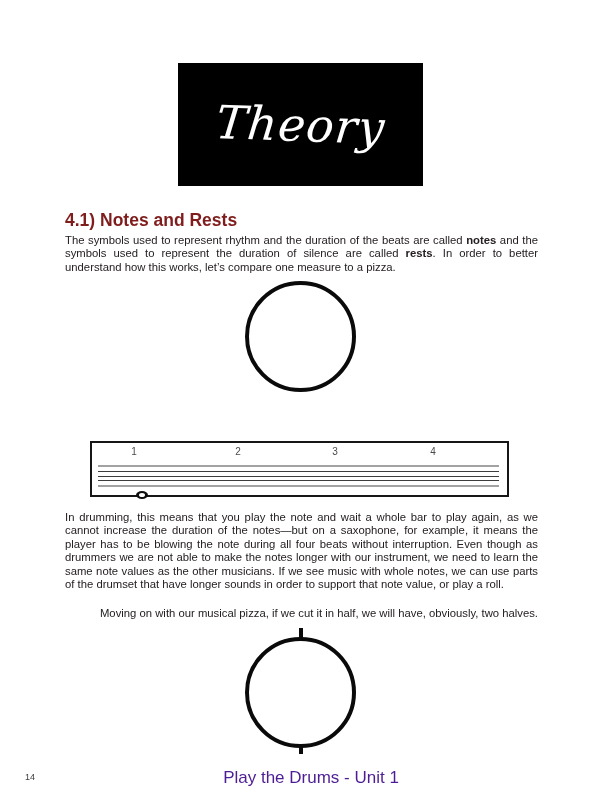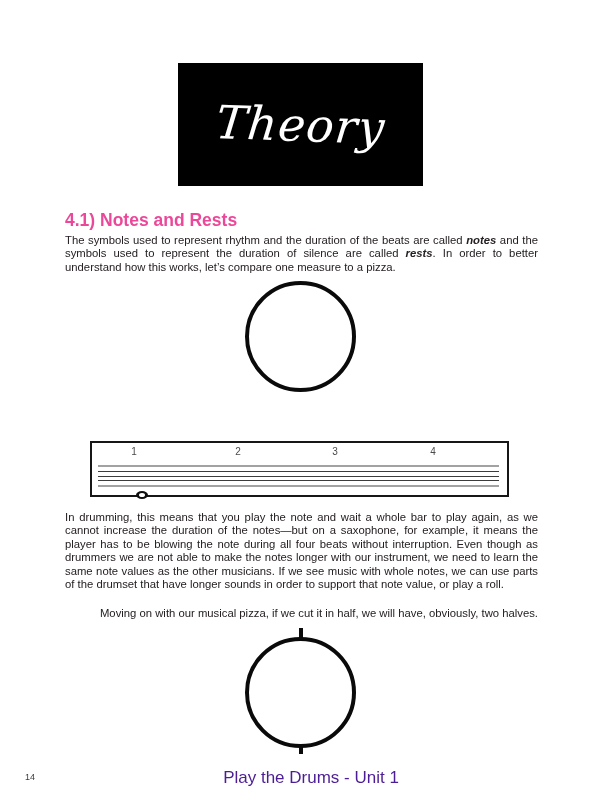--- a/index.html
+++ b/index.html
@@ -14,32 +14,32 @@
     background:#000000; display:flex; align-items:center; justify-content:center;
   }
   .banner-title {
     color:#ffffff; font-family:"DejaVu Serif", serif; font-style:italic;
     font-size:46px; letter-spacing:1px; transform:rotate(2deg) skewX(-4deg);
     line-height:1;
   }
   
   .heading {
     position:absolute; left:65px; top:210px; width:473px;
-    font-size:17.5px; font-weight:bold; color:#ec4899;
+    font-size:17.5px; font-weight:bold; color:#7f1d1d;
   }
   
   .para {
     position:absolute; left:65px; width:473px;
     font-size:11.3px; line-height:13.4px; text-align:justify; color:#262023;
   }
   .p1 { top:234px; }
   .p2 { top:399px; }
   .p3 { top:511px; }
   .p4 { top:607px; text-align:right; }
-  .bi { font-weight:bold; font-style:italic; }
+  .bi { font-weight:bold; }
   .b  { font-weight:bold; }
   
   .pizza-whole {
     position:absolute; left:245px; top:281px; width:111px; height:111px;
     border:4px solid #0a0a0a; border-radius:50%; box-sizing:border-box;
     background:#ffffff;
   }
   .pizza-halves {
     position:absolute; left:245px; top:637px; width:111px; height:111px;
     border:4px solid #0a0a0a; border-radius:50%; box-sizing:border-box;

